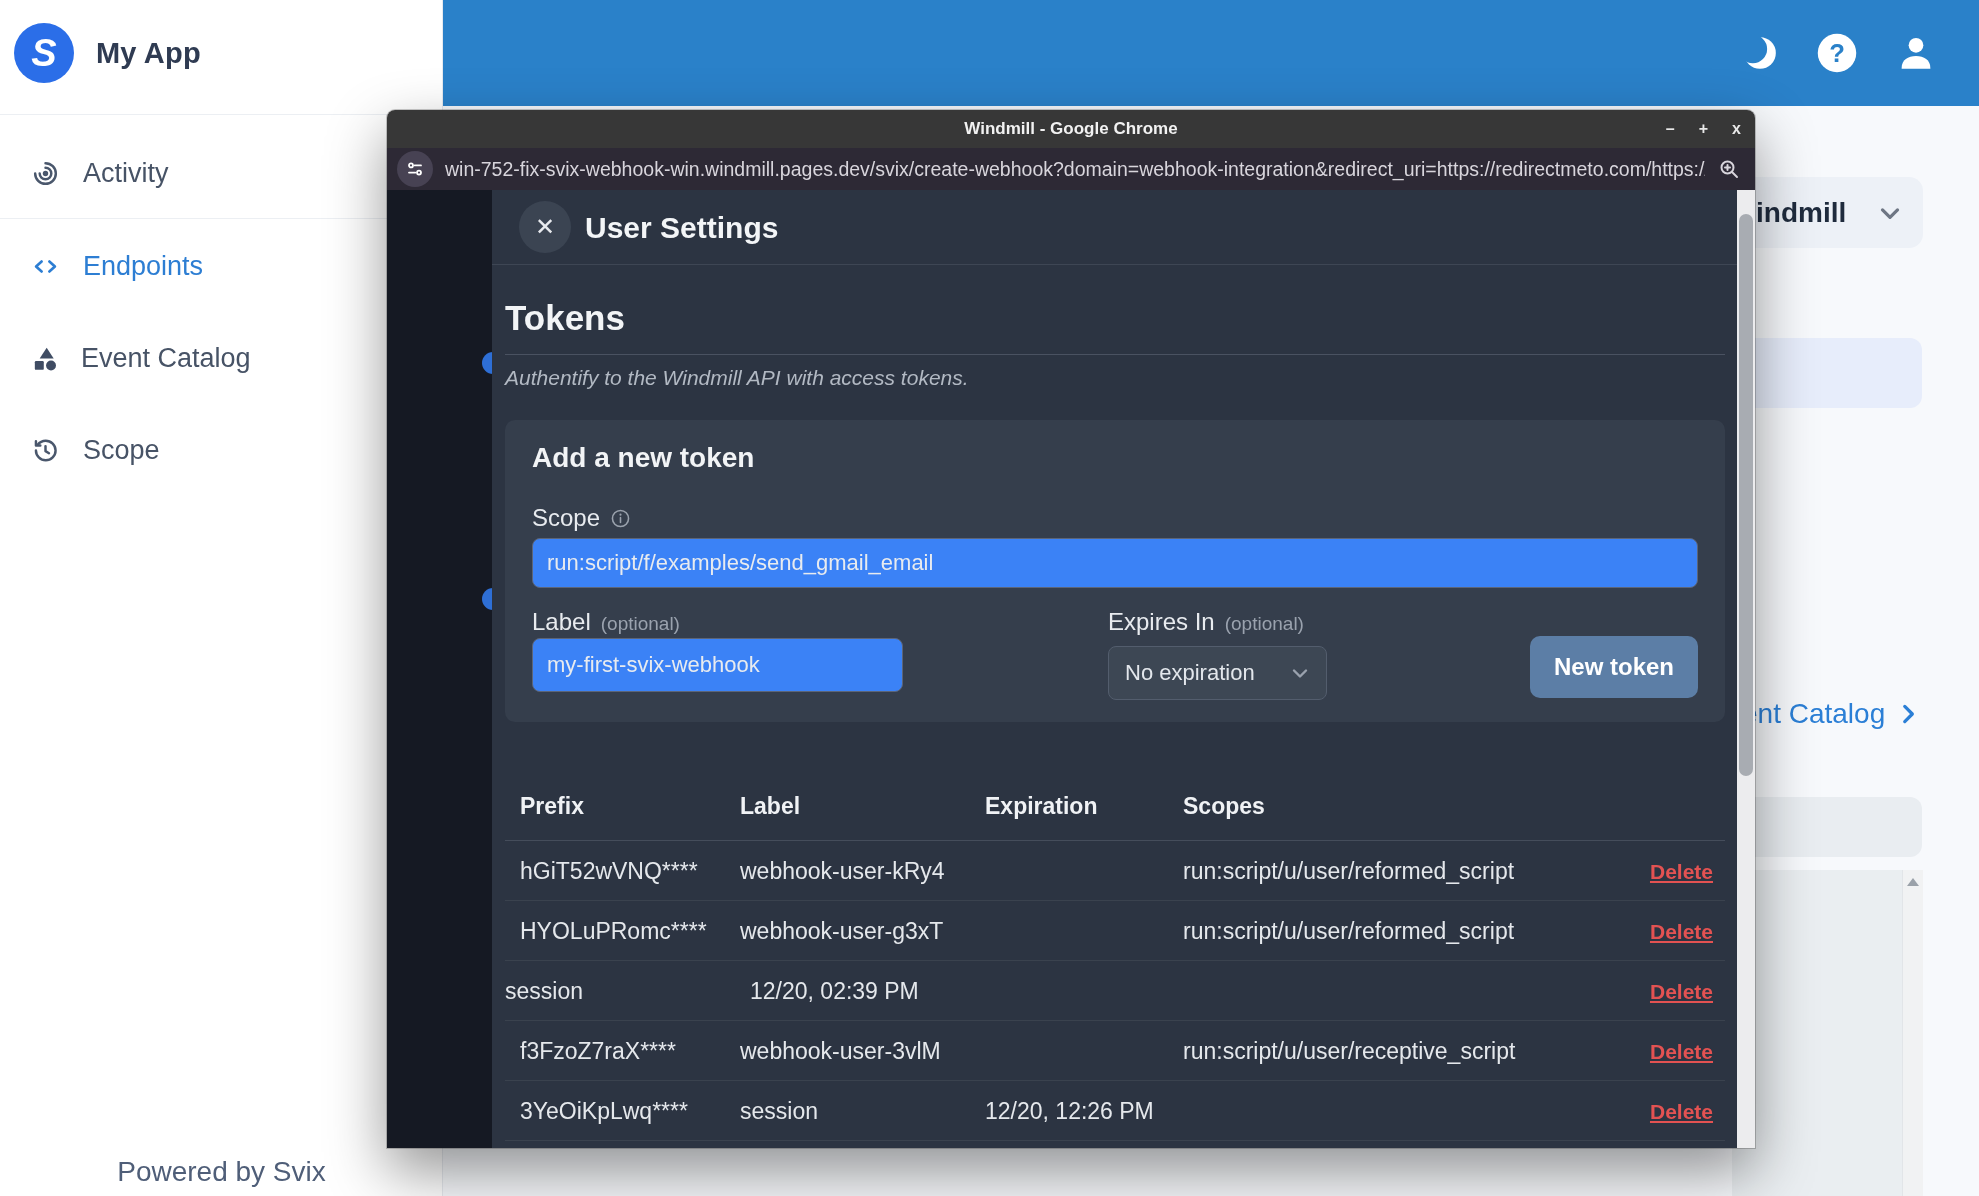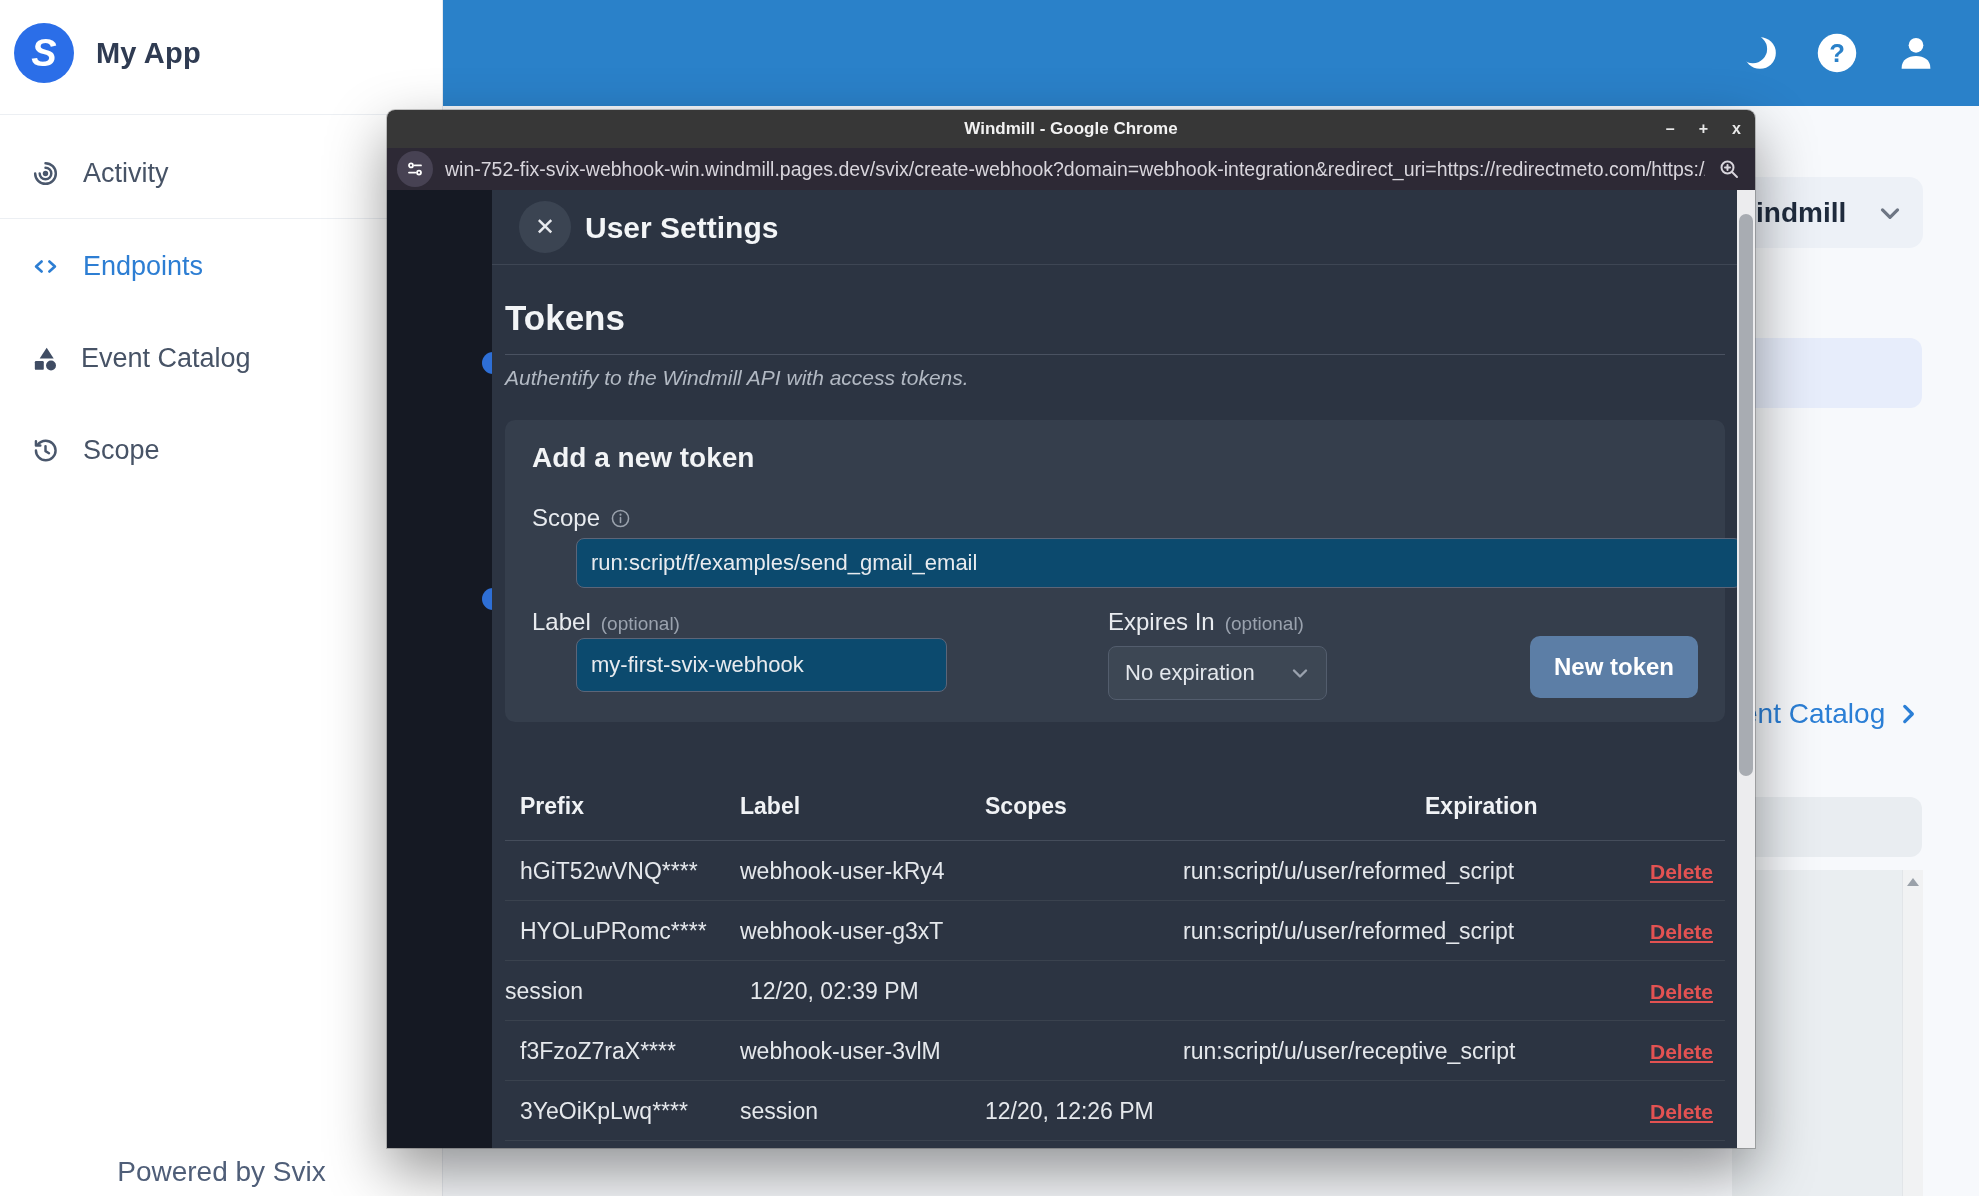--- a/index.html
+++ b/index.html
@@ -72,22 +72,22 @@
                font-size:30px;font-weight:700;color:#f3f5f7;}
 
   .tokens-h{position:absolute;left:13px;top:108px;width:1220px;font-size:35px;font-weight:700;
             color:#f2f4f6;padding-bottom:16px;border-bottom:1px solid #4a5261;}
   .tokens-sub{position:absolute;left:13px;top:176px;font-size:21px;font-style:italic;color:#b2b9c3;}
 
   .card{position:absolute;left:13px;top:230px;width:1220px;height:302px;background:#353e4c;border-radius:10px;}
   .card-h{position:absolute;left:27px;top:22px;font-size:28px;font-weight:700;color:#f2f4f6;}
   .scope-row{position:absolute;left:27px;top:84px;display:flex;align-items:center;gap:10px;
              font-size:24px;color:#e8ebef;}
-  .tk-input{position:absolute;background:#0c4a6e;border:1px solid #5c6578;border-radius:8px;
-            color:#e8ebef;font-size:22px;padding:0 14px;font-family:"Liberation Sans",sans-serif;outline:none;margin-left:44px;}
+  .tk-input{position:absolute;background:#3b82f6;border:1px solid #5c6578;border-radius:8px;
+            color:#e8ebef;font-size:22px;padding:0 14px;font-family:"Liberation Sans",sans-serif;outline:none;}
   .scope-input{left:27px;top:118px;width:1166px;height:50px;}
   .lbl{position:absolute;font-size:24px;color:#e8ebef;display:flex;align-items:baseline;gap:10px;}
   .lbl .opt{font-size:19px;color:#9aa2ae;}
   .label-lbl{left:27px;top:188px;}
   .expires-lbl{left:603px;top:188px;}
   .label-input{left:27px;top:218px;width:371px;height:54px;}
   .tk-select{position:absolute;left:603px;top:226px;width:219px;height:54px;background:#3d4754;
              border:1px solid #535d6d;border-radius:8px;display:flex;align-items:center;
              justify-content:space-between;padding:0 14px 0 16px;font-size:22px;color:#e3e7ec;cursor:pointer;}
   .new-token-btn{position:absolute;left:1025px;top:216px;width:168px;height:62px;background:#5c7ea6;
@@ -283,22 +283,22 @@
               </svg>
           </div>
 
           <button class="new-token-btn">New token</button>
         </div>
 
         <div class="tk-table">
           <div class="t-row t-head">
             <span class="c c1">Prefix</span>
             <span class="c c2">Label</span>
+            <span class="c c3">Expiration</span>
             <span class="c c4">Scopes</span>
-            <span class="c c3">Expiration</span>
             <span class="c c5"></span>
           </div>
 
           <div class="t-row t-body-row">
             <span class="c c1">hGiT52wVNQ****</span>
             <span class="c c2">webhook-user-kRy4</span>
             <span class="c c3"></span>
             <span class="c c4">run:script/u/user/reformed_script</span>
             <span class="c c5"><a class="del-link">Delete</a></span>
           </div>

